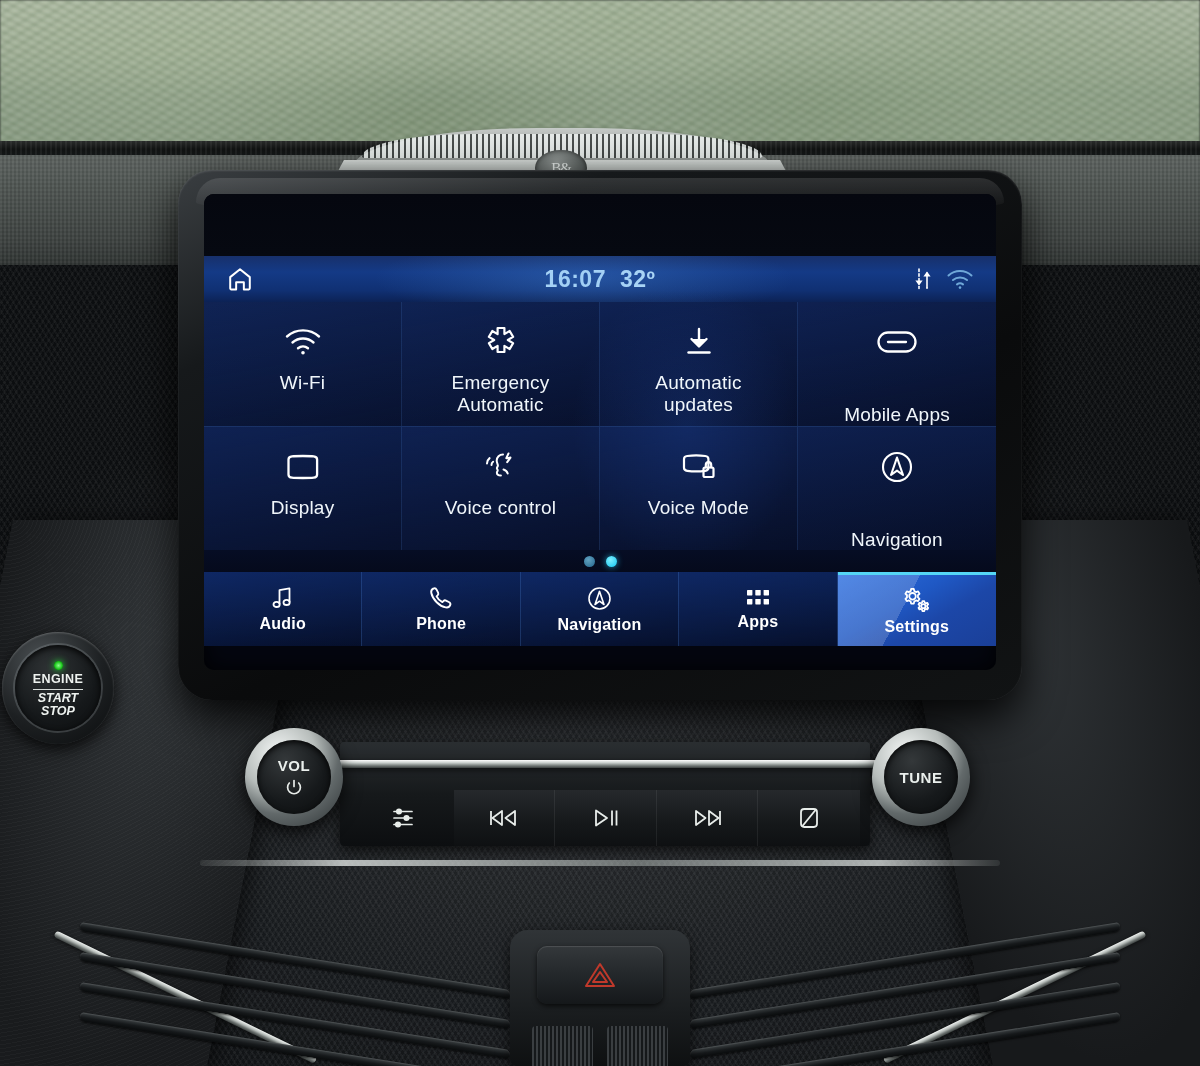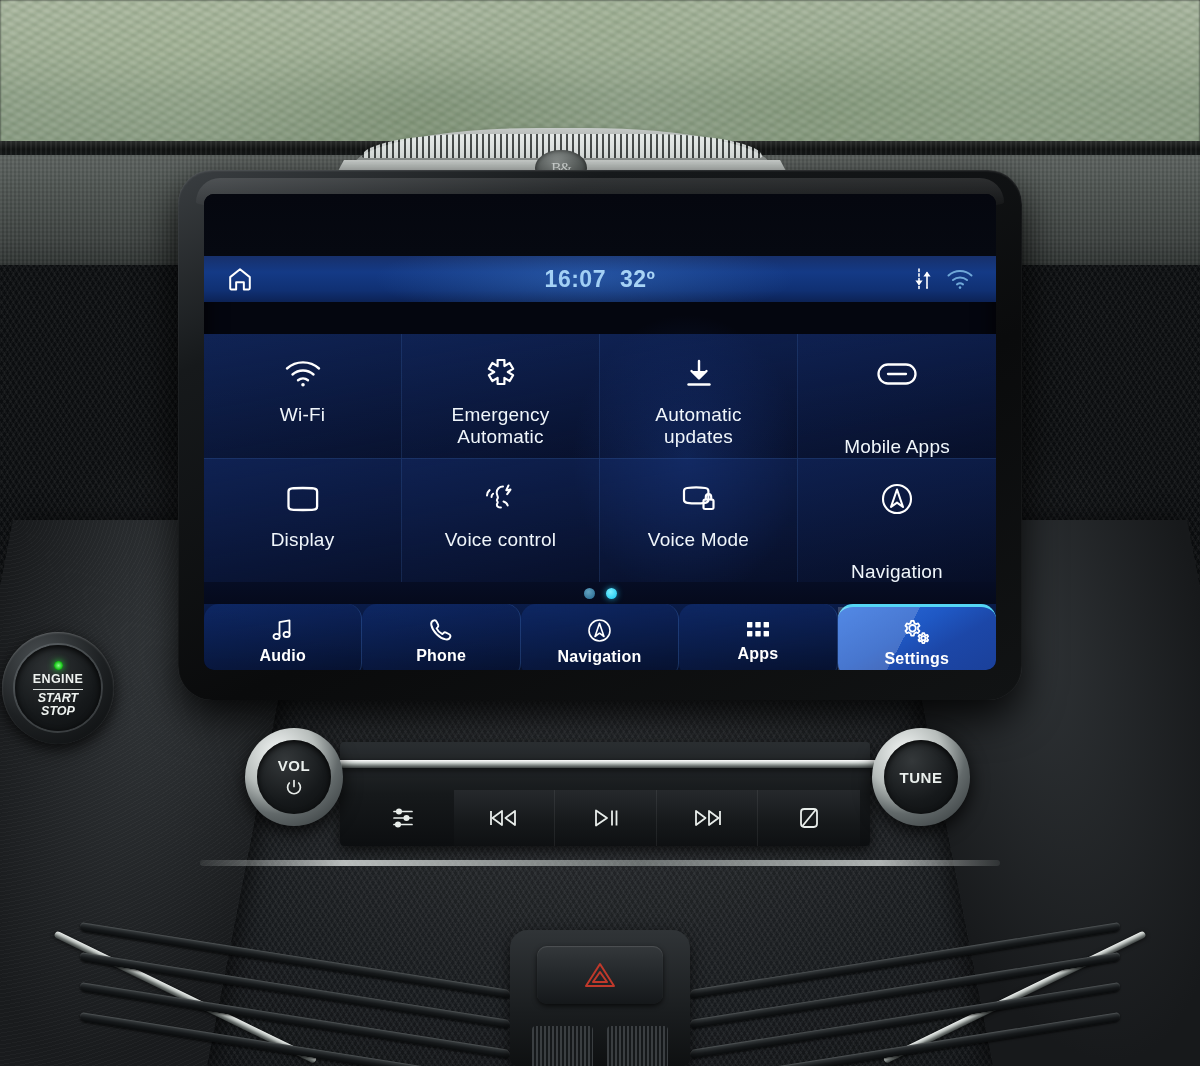--- a/index.html
+++ b/index.html
@@ -227,21 +227,20 @@
     color: #bfe4f8; font-size: 23px; font-weight: bold; letter-spacing: .5px;
   }
   .icon-white svg { display: block; }
 
   
   .tilegrid {
     position: relative;
     height: 248px;
     display: grid; grid-template-columns: repeat(4, 1fr); grid-template-rows: 1fr 1fr;
     background: linear-gradient(160deg, #0a1738 0%, #081230 40%, #060d24 100%);
-    margin-top: 32px;
   }
   .tilegrid::before {
     content: ""; position: absolute; left: 46%; top: -10%; width: 30%; height: 120%;
     background: radial-gradient(ellipse at center, rgba(30,70,160,.42), transparent 68%);
     pointer-events: none;
   }
   .tile {
     position: relative;
     display: flex; flex-direction: column; align-items: center; justify-content: flex-start;
     padding-top: 16px;
@@ -272,21 +271,20 @@
     position: relative;
     height: 74px; display: grid; grid-template-columns: repeat(5, 1fr);
     background: linear-gradient(#0a1c49, #071331 70%, #050e27);
   }
   .navitem {
     position: relative;
     display: flex; flex-direction: column; align-items: center; justify-content: center;
     gap: 4px;
     border-right: 1px solid rgba(90,150,230,.22);
     background: linear-gradient(170deg, rgba(16,44,110,.72), rgba(6,16,46,.55));
-    border-radius: 15px;
   }
   .navitem:last-child { border-right: none; }
   .navitem.active {
     background: linear-gradient(150deg, #2d6fe0 0%, #1f58c4 40%, #1c47a8 62%, #1a3f98 100%);
     border-top: 3px solid #55d6f5;
   }
   .navitem.active::after {
     content: ""; position: absolute; left: 0; top: 0; width: 100%; height: 100%;
     background: linear-gradient(118deg, rgba(255,255,255,.18) 0 42%, rgba(255,255,255,0) 42%);
     pointer-events: none;

